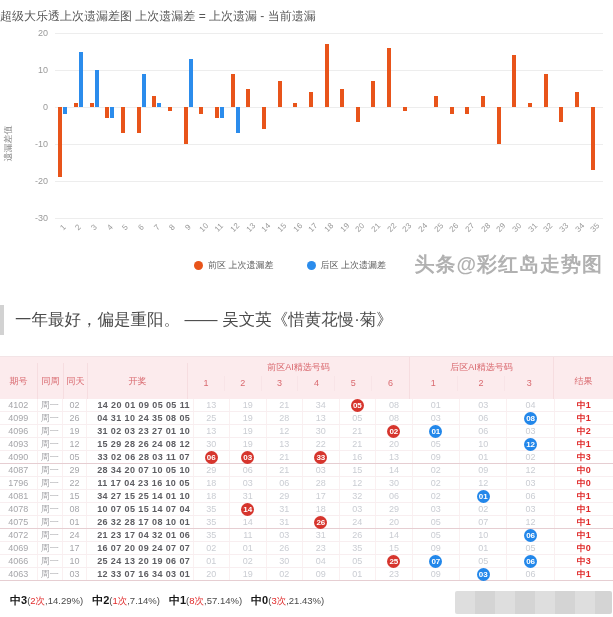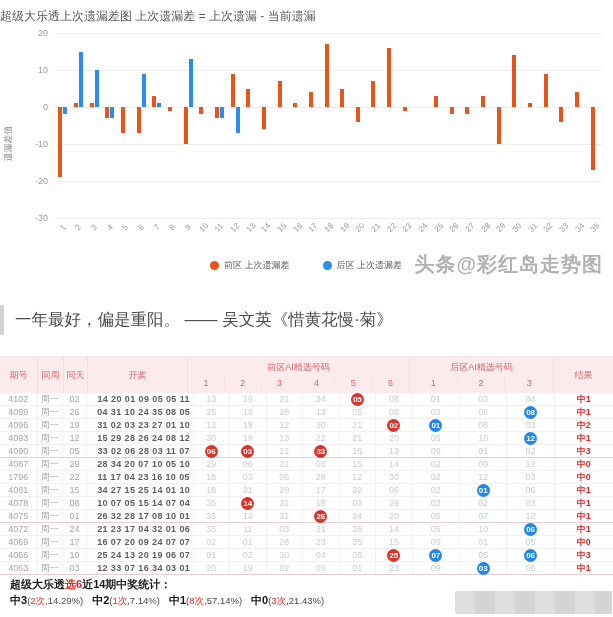--- a/index.html
+++ b/index.html
@@ -8,34 +8,34 @@
 
   
   .chart-title{position:absolute;top:8px;left:0;right:0;text-align:left;font-size:12px;color:#575757;}
   .plot-area{position:absolute;left:0;top:0;width:613px;height:300px;}
   .gridline{position:absolute;left:55px;width:548px;height:1px;background:#ededed;}
   .ytick{position:absolute;left:8px;width:40px;text-align:right;font-size:9px;color:#9a9a9a;}
   .bar{position:absolute;width:4px;}
   .xtick{position:absolute;width:14px;text-align:center;font-size:8px;color:#9a9a9a;transform:rotate(-45deg);}
   .y-axis-title{position:absolute;left:-22px;top:137px;width:60px;text-align:center;font-size:9px;color:#8a8a8a;transform:rotate(-90deg);}
   .x-axis-title{position:absolute;top:242px;left:55px;width:548px;text-align:center;font-size:9px;color:#8a8a8a;}
-  .legend{position:absolute;top:259px;left:16px;width:580px;display:flex;justify-content:center;gap:33px;font-size:9px;color:#5f5f5f;}
+  .legend{position:absolute;top:259px;left:0;width:580px;display:flex;justify-content:center;gap:33px;font-size:9px;color:#5f5f5f;}
   .legend-item{display:flex;align-items:center;gap:5px;}
   .legend-dot{width:9px;height:9px;border-radius:50%;}
   .watermark{position:absolute;top:251px;right:10px;font-size:20px;font-weight:bold;color:#b1b1b1;letter-spacing:1px;}
 
   
   .quote{position:absolute;top:305px;left:0;display:flex;align-items:center;}
   .quote-bar{width:4px;height:30px;background:#d2d2d2;margin-right:11px;}
   .quote-text{font-size:16.5px;color:#4b4b4b;}
 
   
   .ltable{position:absolute;top:356px;left:0;width:613px;font-size:9px;border-top:1px solid #f3e4e6;}
   .thead{display:flex;background:#fcebed;color:#d9696f;}
-  .hc{display:flex;align-items:center;justify-content:center;border-right:1px solid #f6dde0;box-sizing:border-box;height:36px;}
+  .hc{display:flex;align-items:center;justify-content:center;border-right:1px solid #f6dde0;box-sizing:border-box;height:36px;margin-top:6px;}
   .hgroup{box-sizing:border-box;border-right:1px solid #f6dde0;}
   .hgroup-label{height:19px;line-height:20px;text-align:center;}
   .hsubs{display:flex;height:15px;line-height:14px;}
   .hsub{box-sizing:border-box;text-align:center;border-right:1px solid #f8e4e7;}
   .hsub:last-child{border-right:none;}
   .w-issue{width:38px}.w-week{width:26px}.w-day{width:24px}.w-draw{width:100px}
   .w-f{width:37px}.w-b{width:48px}.w-res{width:59px;border-right:none;}
   .tr{display:flex;height:13px;line-height:13px;border-bottom:1px solid #f8eef0;box-sizing:border-box;}
   .tr.group-end{border-bottom:1px solid #e6ced2;}
   .td{box-sizing:border-box;text-align:center;border-right:1px solid #faf0f1;overflow:visible;}
@@ -420,23 +420,20 @@
           <div class="td td-ai w-f">01</div>
           <div class="td td-ai w-f">23</div>
           <div class="td td-ai w-b">09</div>
           <div class="td td-ai w-b"><span class="hitc" style="background: rgb(34, 135, 234);">03</span></div>
           <div class="td td-ai w-b">06</div>
           <div class="td td-res w-res">中1</div>
         </div>
       </div>
   </div>
 
-  <div class="footer-line1">
-    <span>超级大乐透</span><span class="red">选6</span><span>近14期中奖统计：</span>
-  </div>
   <div class="footer-line2">
       <div class="stat"><b>中3</b><span class="paren">(</span><span class="cnt">2次</span><span class="paren">,14.29%)</span></div>
       <div class="stat"><b>中2</b><span class="paren">(</span><span class="cnt">1次</span><span class="paren">,7.14%)</span></div>
       <div class="stat"><b>中1</b><span class="paren">(</span><span class="cnt">8次</span><span class="paren">,57.14%)</span></div>
       <div class="stat"><b>中0</b><span class="paren">(</span><span class="cnt">3次</span><span class="paren">,21.43%)</span></div>
     </div>
   <div class="blur-block"></div>
 
 </div>
 

